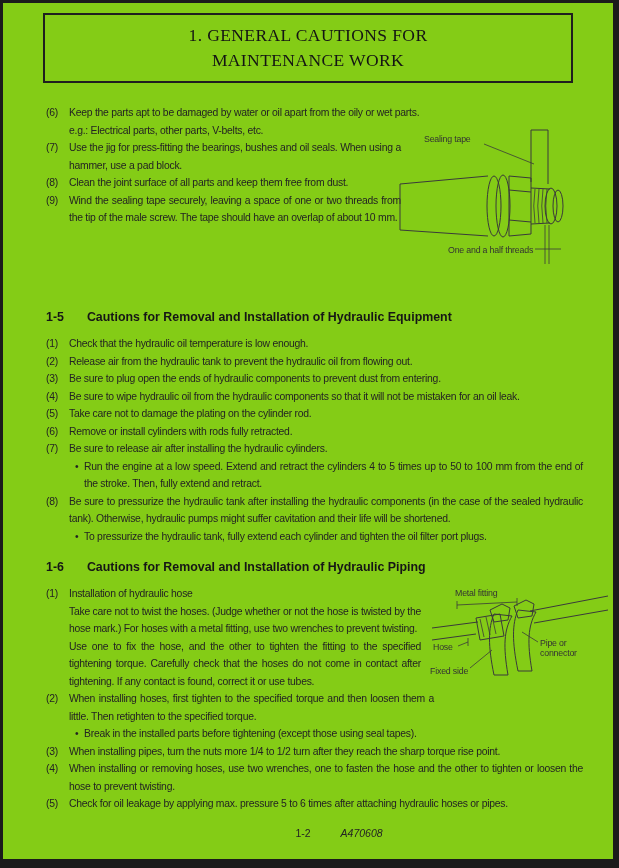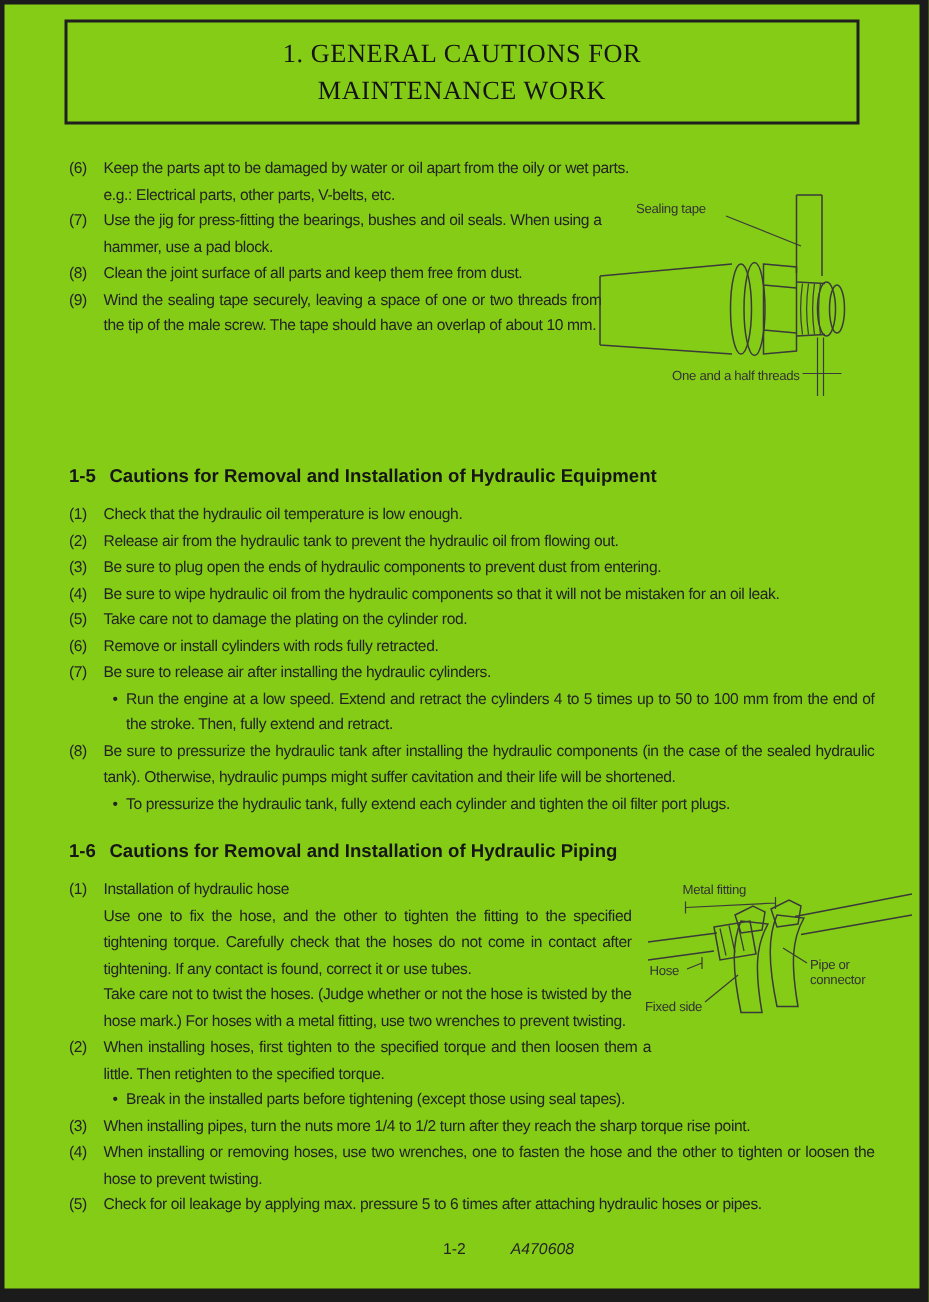--- a/index.html
+++ b/index.html
@@ -21,21 +21,21 @@
   .item { display:flex; }
   .item .num { flex:0 0 23px; }
   .item .body { flex:1; min-width:0; }
   .just { text-align:justify; }
   .cap332 { max-width:332px; }
   .cap352 { max-width:352px; }
   .cap365 { max-width:365px; }
   .bullet { display:flex; padding-left:6px; }
   .bullet .dot { flex:0 0 9px; }
   .bullet .btext { flex:1; }
-  .heading { font-weight:bold; font-size:12.4px; line-height:18px; letter-spacing:0; color:#161616; display:flex; gap:9px; }
+  .heading { font-weight:bold; font-size:12.4px; line-height:18px; letter-spacing:0; color:#161616; display:flex; gap:23px; }
   .intro { position:relative; margin-top:21px; min-height:178px; }
   .sec15 { margin-top:26px; }
   .sec16 { margin-top:13px; position:relative; }
   .sec-items { margin-top:9px; }
   .fig1 { position:absolute; left:352px; top:22px; width:178px; }
   .fig2 { position:absolute; left:384px; top:26px; width:180px; }
   svg { display:block; }
   svg .ln { fill:none; stroke:#3a3a3a; stroke-width:1; }
   svg .lnt { fill:none; stroke:#3a3a3a; stroke-width:.8; }
   svg text { font-family:"Liberation Sans", sans-serif; font-size:8.8px; fill:#333; letter-spacing:-.2px; }
@@ -187,22 +187,22 @@
         <span>1-6</span>
         <span>Cautions for Removal and Installation of Hydraulic Piping</span>
       </div>
 
       <div class="sec-items">
 
         <div class="item">
           <span class="num">(1)</span>
           <div class="body">
             <div class="t">Installation of hydraulic hose</div>
+            <div class="t just cap352">Take care not to twist the hoses. (Judge whether or not the hose is twisted by the hose mark.) For hoses with a metal fitting, use two wrenches to prevent twisting.</div>
             <div class="t just cap352">Use one to fix the hose, and the other to tighten the fitting to the specified tightening torque. Carefully check that the hoses do not come in contact after tightening. If any contact is found, correct it or use tubes.</div>
-            <div class="t just cap352">Take care not to twist the hoses. (Judge whether or not the hose is twisted by the hose mark.) For hoses with a metal fitting, use two wrenches to prevent twisting.</div>
           </div>
         </div>
 
         <div class="item">
           <span class="num">(2)</span>
           <div class="body">
             <div class="t just cap365">When installing hoses, first tighten to the specified torque and then loosen them a little. Then retighten to the specified torque.</div>
             <div class="bullet">
               <span class="dot">•</span>
               <div class="btext">Break in the installed parts before tightening (except those using seal tapes).</div>

